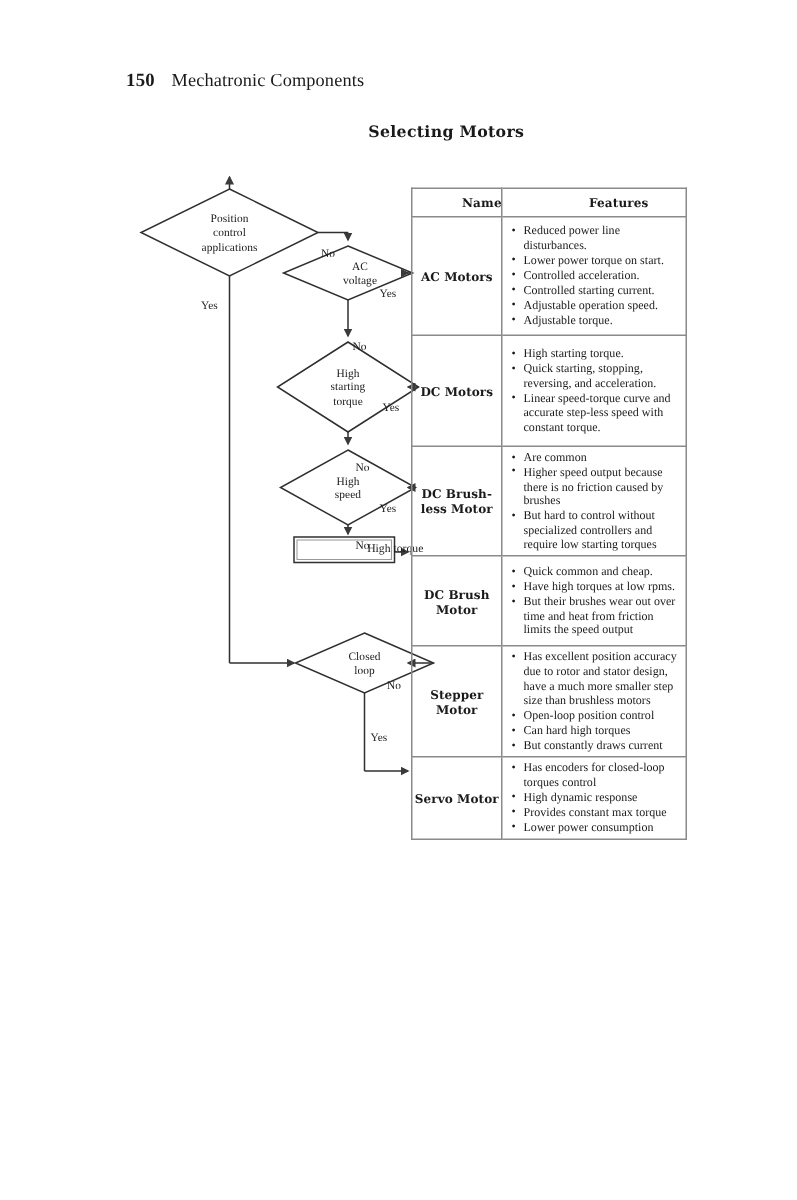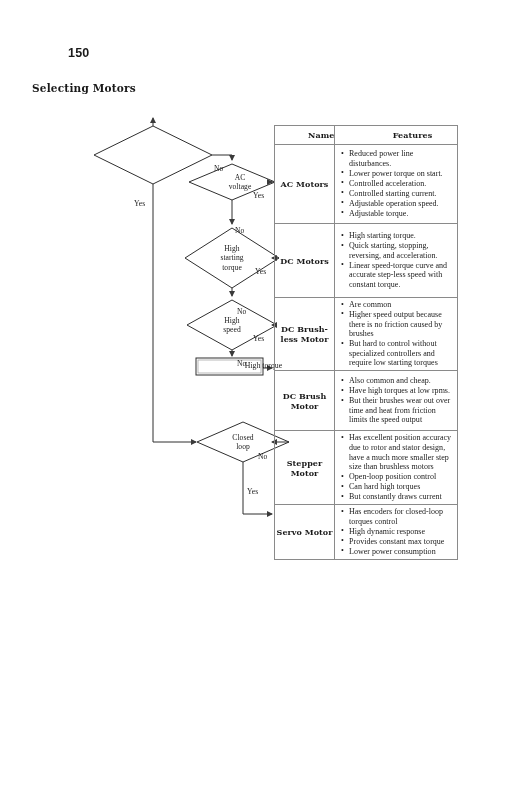--- a/index.html
+++ b/index.html
@@ -17,45 +17,45 @@
   }
 
   .page {
     position: absolute;
     inset: 0;
   }
 
   
   .running-head {
     position: absolute;
-    left: 68px;
+    left: 84px;
     top: 46px;
     display: flex;
     align-items: flex-start;
     gap: 11px;
-    font-family: Liberation Sans, sans-serif;
+    font-family: Liberation Serif, serif;
   }
   .page-number {
     font-size: 12.5px;
     font-weight: bold;
     letter-spacing: 0.2px;
   }
   .chapter-title {
     font-size: 12.2px;
     font-weight: normal;
     letter-spacing: 0.1px;
   }
 
   
   .figure-title {
     position: absolute;
     left: 0;
     top: 82px;
     width: 531px;
-    text-align: left;
+    text-align: center;
     font-family: "DejaVu Serif", serif;
     font-size: 10.5px;
     font-weight: bold;
     letter-spacing: 0.2px;
   }
   .figure-title span { display: inline-block; transform: translateX(32px); }
 
   
   .caption-box {
     position: absolute;
@@ -166,20 +166,21 @@
     font-size: 8px;
   }
 </style>
 </head>
 <body>
 
 <div class="page">
 
   <div class="running-head">
     <div class="page-number">150</div>
+    <div class="chapter-title">Mechatronic Components</div>
   </div>
 
   <div class="figure-title">
     <span>Selecting Motors</span>
   </div>
 
 
   <svg class="flow-canvas" viewBox="0 0 531 800">
     <defs>
       <marker id="arrow" markerWidth="6" markerHeight="6" refX="5" refY="3" orient="auto">
@@ -224,20 +225,23 @@
 
       <polygon points="243,422 289,442 243,462 197,442" stroke="#2f2f2f"></polygon>
 
       <line x1="289" y1="442" x2="272" y2="442" stroke="#2f2f2f" marker-end="url(#arrow)"></line>
 
       <line x1="243" y1="462" x2="243" y2="514" stroke="#2f2f2f"></line>
       <line x1="243" y1="514" x2="272" y2="514" stroke="#2f2f2f" marker-end="url(#arrow)"></line>
     </g>
   </svg>
 
+  <div class="node-label" style="left:113px; top:141px; width:80px;">Position
+control
+applications</div>
 
   <div class="node-label" style="left:215px; top:173px; width:50px;">AC
 voltage</div>
 
   <div class="node-label" style="left:202px; top:244px; width:60px;">High
 starting
 torque</div>
 
   <div class="node-label" style="left:207px; top:316px; width:50px;">High
 speed</div>
@@ -300,21 +304,21 @@
             <li>Are common</li>
             <li>Higher speed output because there is no friction caused by brushes</li>
             <li>But hard to control without specialized controllers and require low starting torques</li>
           </ul>
         </td>
       </tr>
       <tr style="height:60px;">
         <td class="cell-name">DC Brush Motor</td>
         <td>
           <ul class="feat-list">
-            <li>Also common and cheap.</li>
+            <li>Quick common and cheap.</li>
             <li>Have high torques at low rpms.</li>
             <li>But their brushes wear out over time and heat from friction limits the speed output</li>
           </ul>
         </td>
       </tr>
       <tr style="height:63px;">
         <td class="cell-name">Stepper Motor</td>
         <td>
           <ul class="feat-list">
             <li>Has excellent position accuracy due to rotor and stator design, have a much more smaller step size than brushless motors</li>

